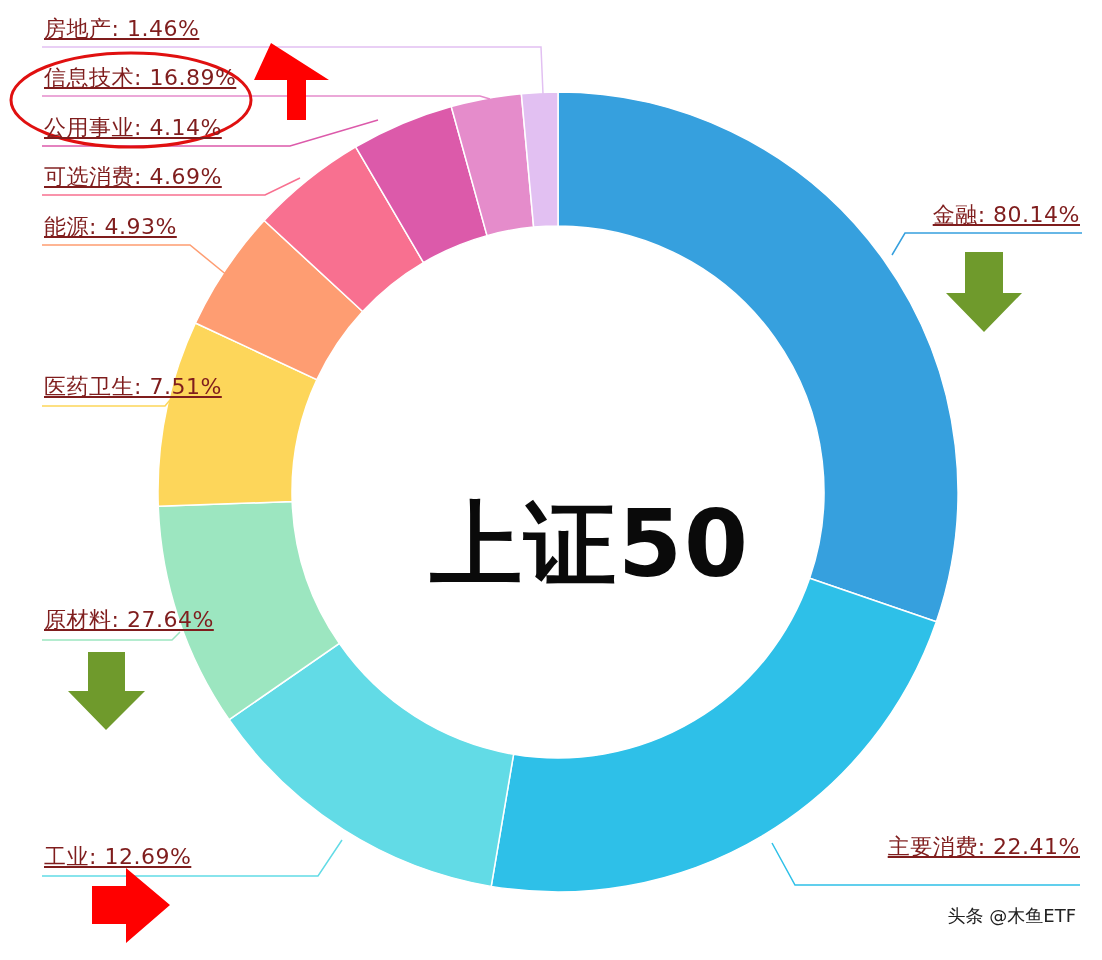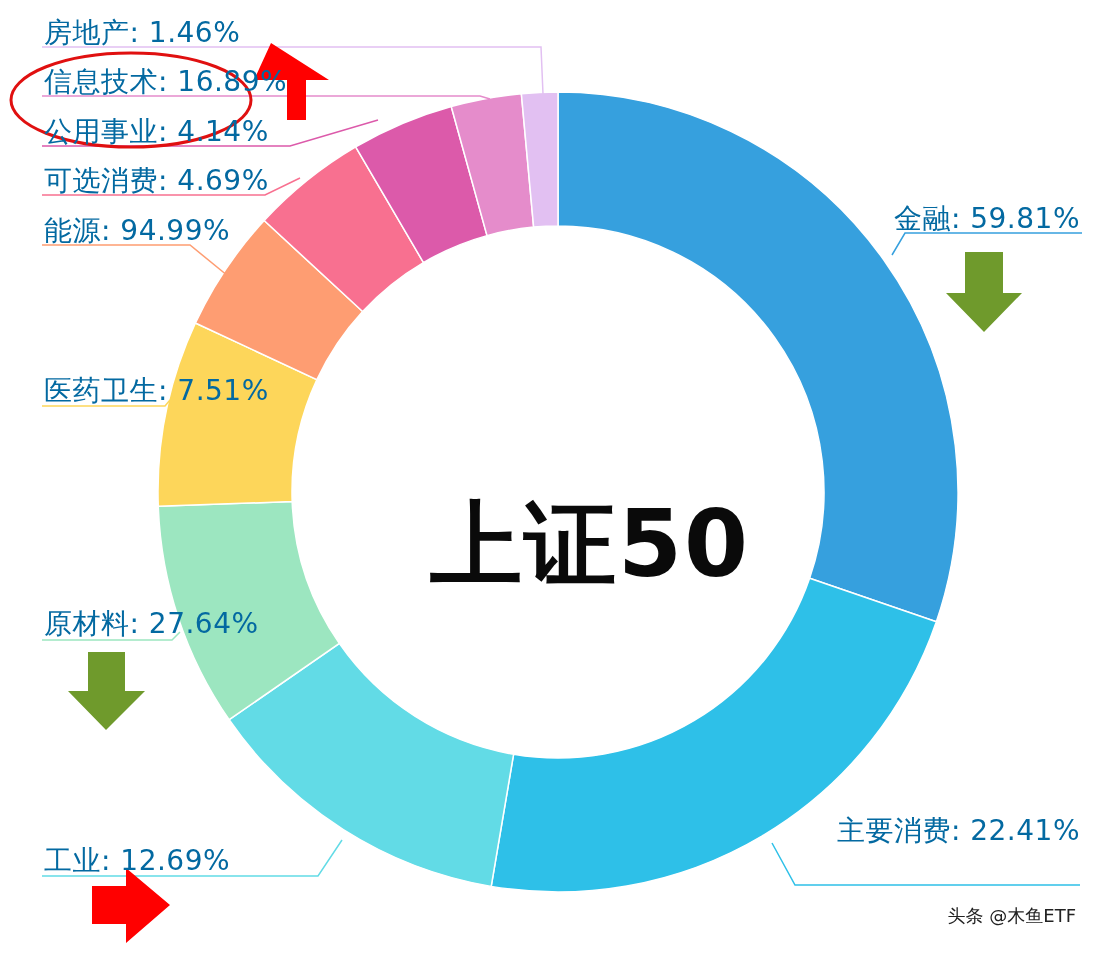--- a/index.html
+++ b/index.html
@@ -1,19 +1,19 @@
 <!DOCTYPE html>
 <html><head>
 <meta charset="utf-8">
 <style>
   html, body { margin: 0; padding: 0; background: #ffffff; }
   body { width: 1102px; height: 960px; position: relative; overflow: hidden;
          font-family: "DejaVu Sans", "Liberation Sans", sans-serif; }
   #chart { position: absolute; left: 0; top: 0; width: 1102px; height: 960px; }
-  .lbl { position: absolute; font-size: 28px; color: #0369a1; white-space: nowrap; letter-spacing: 0.5px; }
+  .lbl { position: absolute; font-size: 22px; color: #7f1d1d; white-space: nowrap; letter-spacing: 0.5px; text-decoration: underline; }
   .title { position: absolute; left: 430px; top: 438px; font-size: 92px; font-weight: bold; color: #0a0a0a;
            font-family: "DejaVu Sans", "Liberation Sans", sans-serif; letter-spacing: 2px; margin-top: 45px; }
   .watermark { position: absolute; right: 26px; top: 904px; font-size: 18px; color: #222; }
 </style>
 </head>
 <body>
 
 <svg id="chart" width="1102" height="960" viewBox="0 0 1102 960">
   <g id="slices">
       <path d="M558,92 A400,400 0 0 1 936.3526595099609,621.8047188731583 L809.604518574124,578.3201380506503 A266,266 0 0 0 558,226 Z" fill="#36a0de" stroke="#ffffff" stroke-width="1.5"></path>
@@ -41,26 +41,26 @@
     </g>
 
   <polygon fill="#6f9a2c" points="965,252 1003,252 1003,293 1022,293 984,332 946,293 965,293"></polygon>
   <polygon fill="#6f9a2c" points="88,652 125,652 125,691 145,691 106,730 68,691 88,691"></polygon>
   <polygon fill="#ff0000" points="271,43 329,80 306,80 306,120 287,120 287,80 254,80"></polygon>
   <polygon fill="#ff0000" points="92,886 126,886 126,868 170,905 126,943 126,924 92,924"></polygon>
   <ellipse cx="131" cy="100" rx="120" ry="47" fill="none" stroke="#e01010" stroke-width="3"></ellipse>
 </svg>
 
 <div id="labels">
-    <div class="lbl" style="top: 200px; right: 22px;">金融: 59.81%</div>
-    <div class="lbl" style="top: 812px; right: 22px; margin-left: 22px;">主要消费: 22.41%</div>
+    <div class="lbl" style="top: 200px; right: 22px;">金融: 80.14%</div>
+    <div class="lbl" style="top: 832px; right: 22px; margin-left: 22px;">主要消费: 22.41%</div>
     <div class="lbl" style="top: 842px; left: 44px;">工业: 12.69%</div>
     <div class="lbl" style="top: 605px; left: 44px;">原材料: 27.64%</div>
     <div class="lbl" style="top: 372px; left: 44px;">医药卫生: 7.51%</div>
-    <div class="lbl" style="top: 212px; left: 44px;">能源: 94.99%</div>
+    <div class="lbl" style="top: 212px; left: 44px;">能源: 4.93%</div>
     <div class="lbl" style="top: 162px; left: 44px;">可选消费: 4.69%</div>
     <div class="lbl" style="top: 113px; left: 44px;">公用事业: 4.14%</div>
     <div class="lbl" style="top: 63px; left: 44px;">信息技术: 16.89%</div>
     <div class="lbl" style="top: 14px; left: 44px;">房地产: 1.46%</div>
   </div>
 
 <div class="title">上证50</div>
 <div class="watermark">头条 @木鱼ETF</div>
 
 </body></html>

